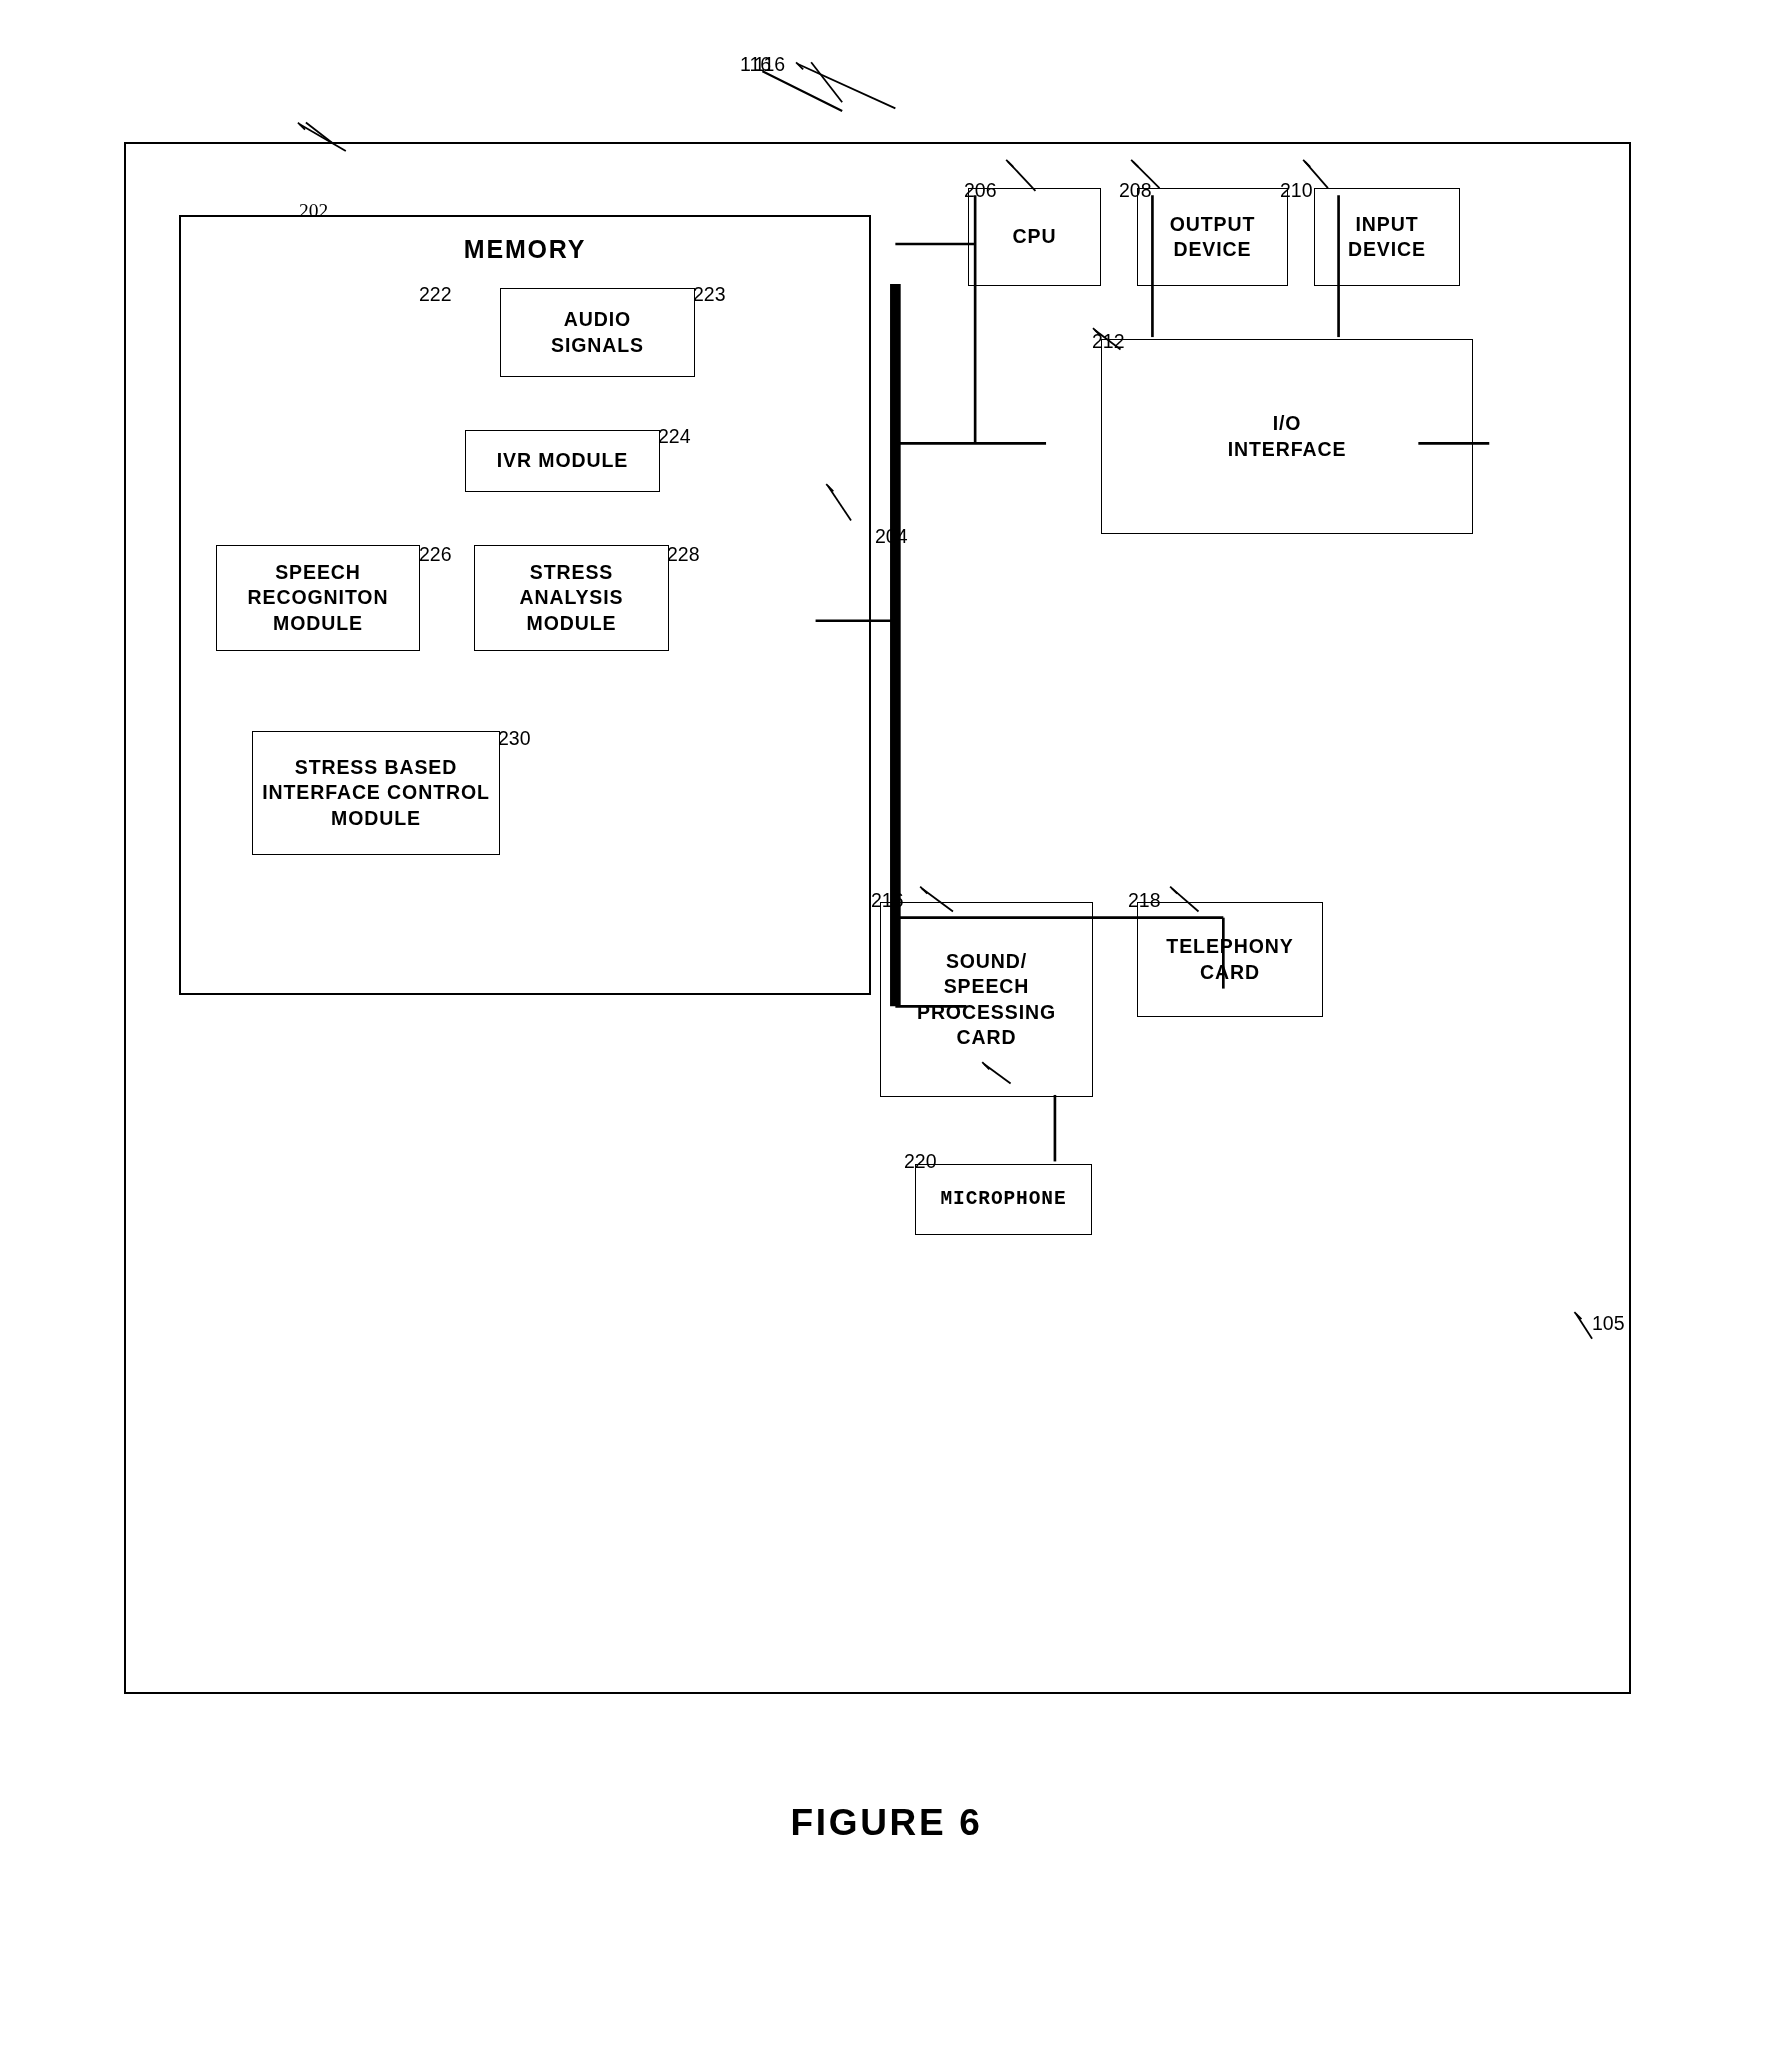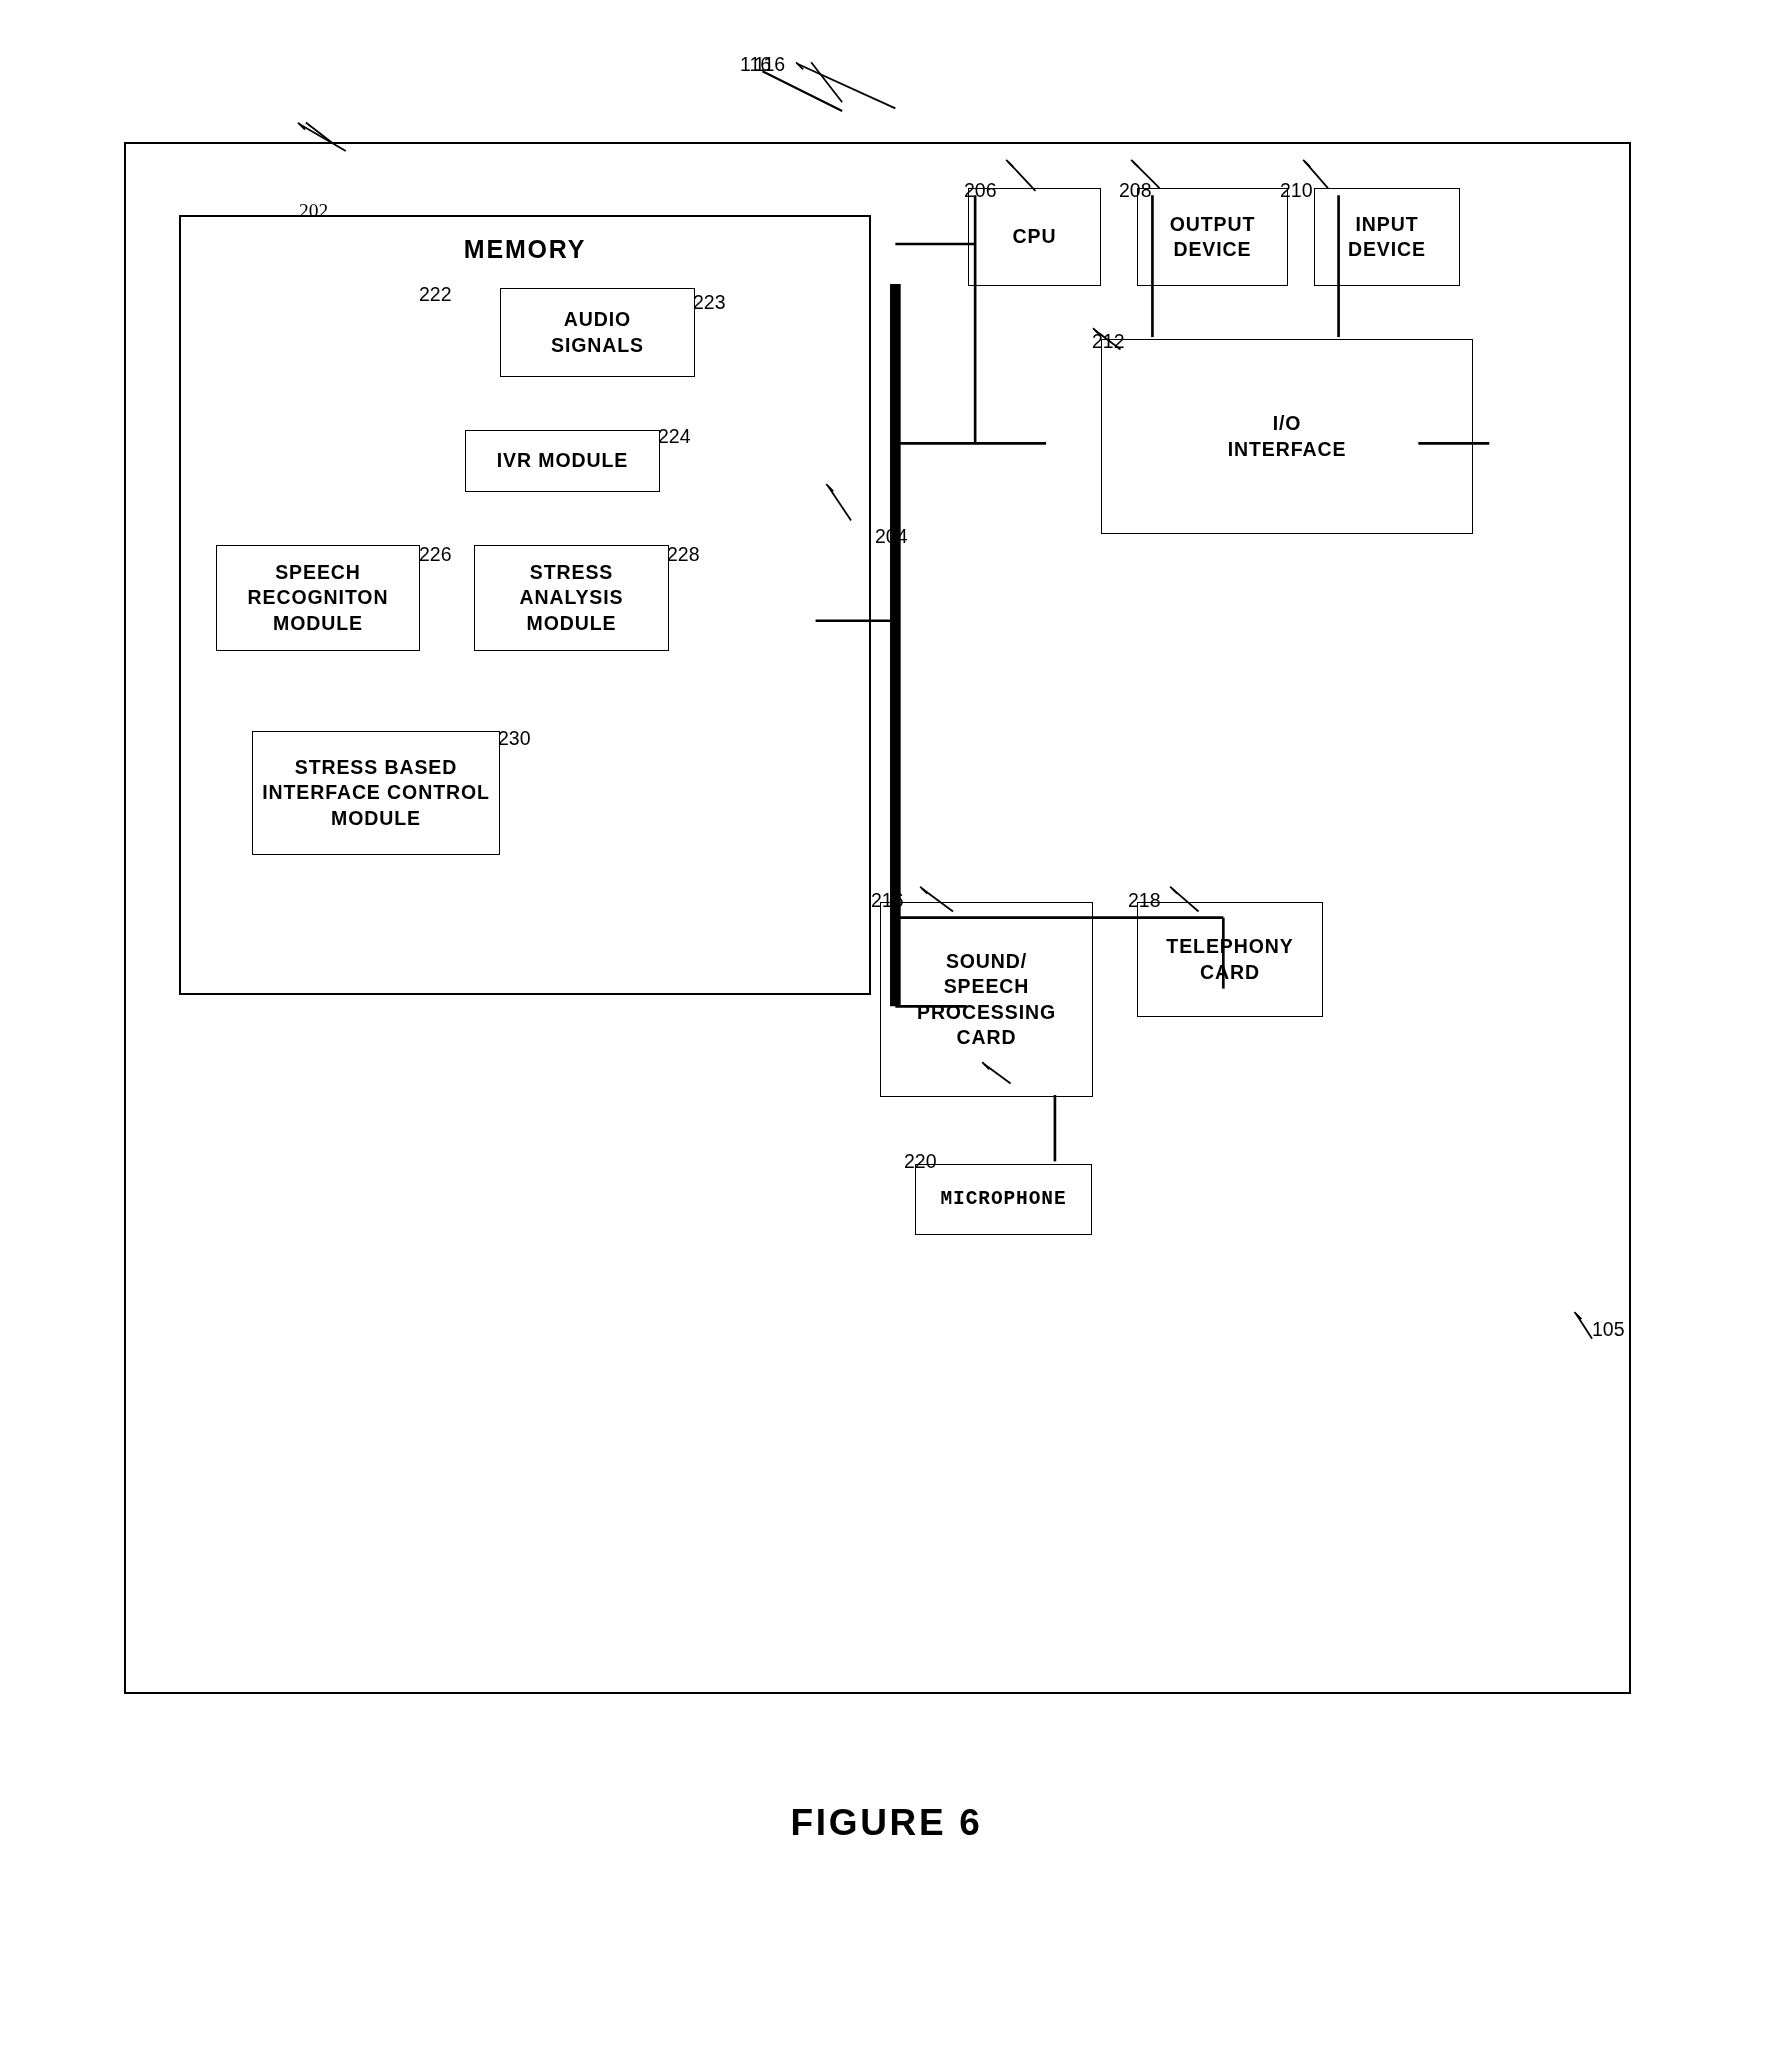--- a/index.html
+++ b/index.html
@@ -170,21 +170,21 @@
 
       <div class="block" style="top:328px; left:293px; width:195px; height:106px;">
         <span>STRESS<br>ANALYSIS<br>MODULE</span>
       </div>
 
       <div class="block" style="top:514px; left:71px; width:248px; height:124px;">
         <span>STRESS BASED<br>INTERFACE CONTROL<br>MODULE</span>
       </div>
 
       <div class="ref" style="top:66px; left:238px;">222</div>
-      <div class="ref" style="top:74px; left:512px;">223</div>
+      <div class="ref" style="top:66px; left:512px;">223</div>
       <div class="ref" style="top:208px; left:477px;">224</div>
       <div class="ref" style="top:326px; left:238px;">226</div>
       <div class="ref" style="top:326px; left:486px;">228</div>
       <div class="ref" style="top:510px; left:317px;">230</div>
     </div>
 
     <div class="ref" style="top:56px; left:173px;font-family:Liberation Serif, serif;">202</div>
 
     <div class="block" style="top:44px; left:842px; width:133px; height:98px;">
       <span>CPU</span>
@@ -219,21 +219,21 @@
     <div class="ref" style="top:35px; left:1154px;">210</div>
     <div class="ref" style="top:186px; left:966px;">212</div>
     <div class="ref" style="top:745px; left:745px;">216</div>
     <div class="ref" style="top:745px; left:1002px;">218</div>
     <div class="ref" style="top:1006px; left:778px;">220</div>
     <div class="ref" style="top:381px; left:749px;">204</div>
   </div>
 
   <div class="ref" style="top:0; left:669px;">116</div>
 
-  <div class="ref" style="top:1259px; left:1521px;margin-top:6px;">105</div>
+  <div class="ref" style="top:1259px; left:1521px;">105</div>
 
   <svg style="position:absolute;top:0;left:0;width:100%;height:100%;pointer-events:none;" viewBox="0 0 1840 2050" width="1631" height="1818">
 
     <line x1="820" y1="12" x2="930" y2="62" stroke="#000" stroke-width="2"></line>
 
     <line x1="818" y1="10" x2="826" y2="18" stroke="#000" stroke-width="2"></line>
 
     <line x1="258" y1="80" x2="310" y2="110" stroke="#000" stroke-width="2"></line>
     <line x1="256" y1="78" x2="264" y2="86" stroke="#000" stroke-width="2"></line>
 

